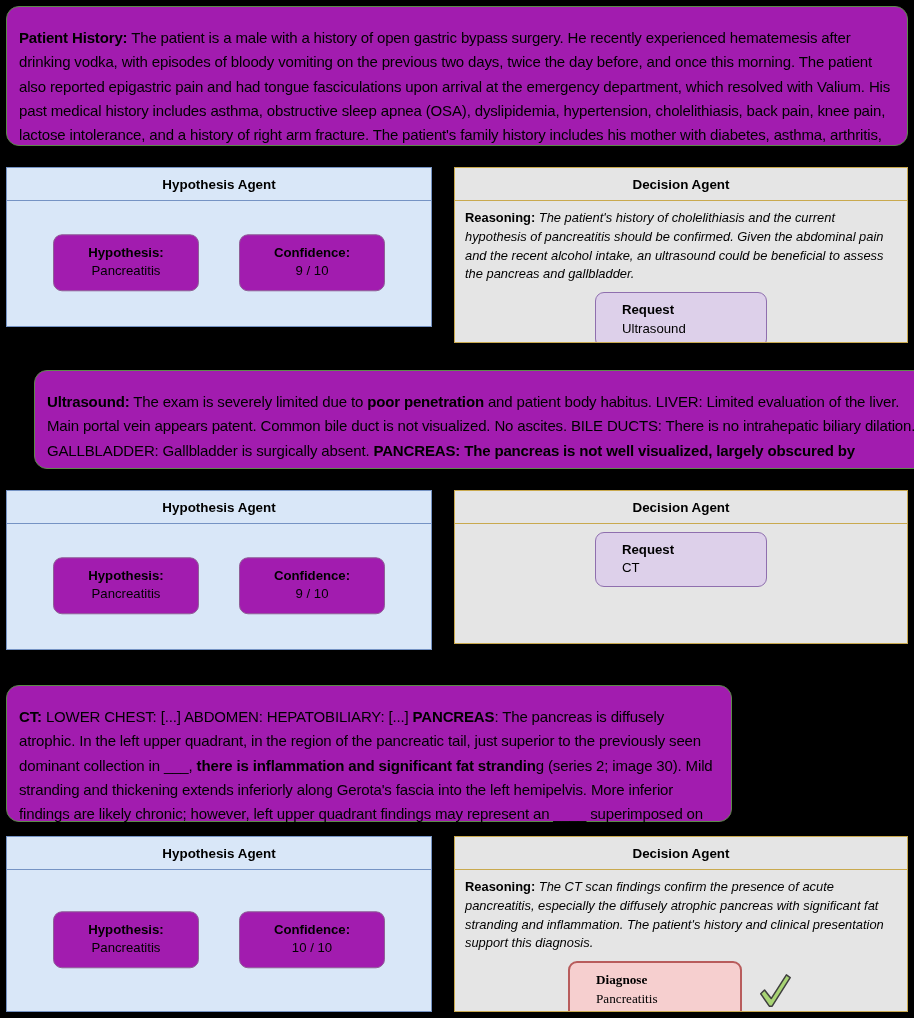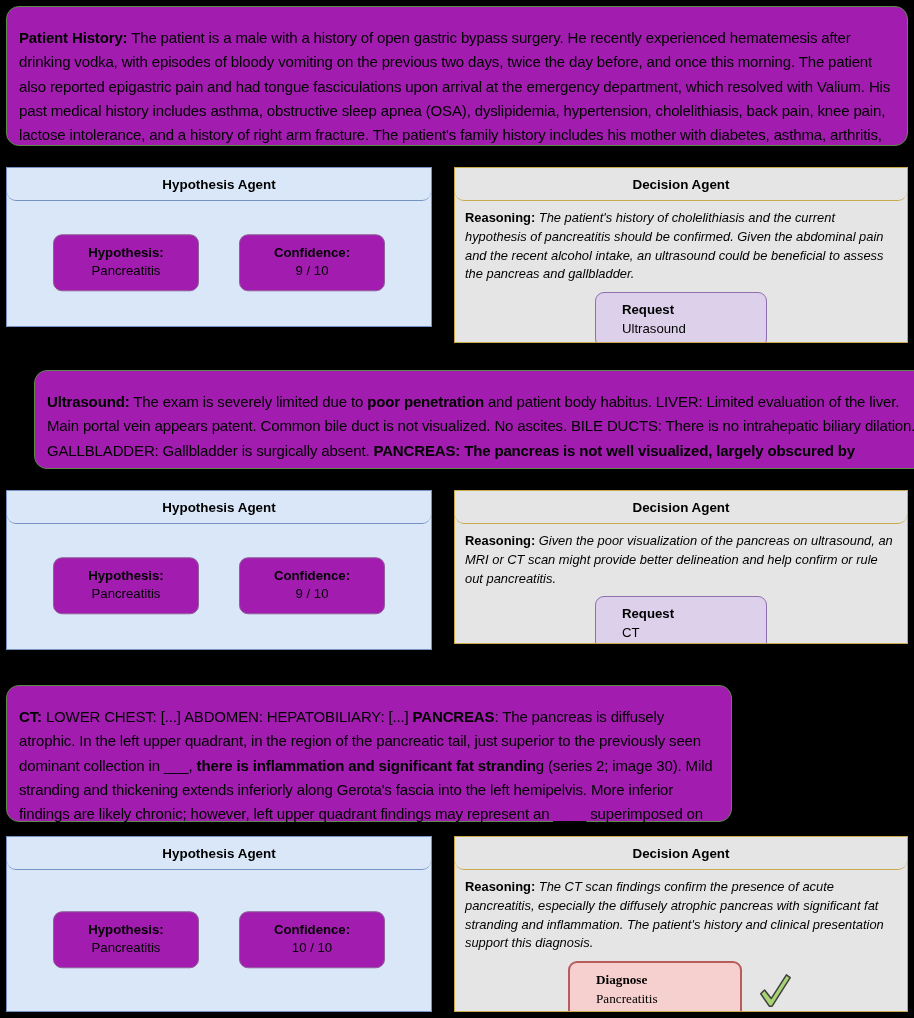--- a/index.html
+++ b/index.html
@@ -44,21 +44,20 @@
     background: #e5e5e5;
     border: 1.5px solid #c9a94e;
   }
   .panel-head {
     text-align: center;
     font-weight: bold;
     font-size: 13.4px;
     color: #000;
     padding: 9px 4px 8px 4px;
     box-sizing: border-box;
-    border-radius: 9px;
   }
   .panel-hypothesis .panel-head { border-bottom: 1.5px solid #7593c4; }
   .panel-decision  .panel-head { border-bottom: 1.5px solid #c9a94e; }
 
   .panel-body {
     position: relative;
     box-sizing: border-box;
     height: calc(100% - 35px);
   }
 
@@ -186,24 +185,20 @@
         <span class="chip-title">Confidence:</span>
         <span class="chip-val">9 / 10</span>
       </div>
     </div>
   </div>
 </div>
 
 <div class="panel panel-decision" style="left:454px; top:490px; width:454px; height:154px;">
   <div class="panel-head">Decision Agent</div>
   <div class="panel-body">
-    <div class="reasoning">
-      <span class="rlabel">Reasoning:</span>
-      <span class="rtext">Given the poor visualization of the pancreas on ultrasound, an MRI or CT scan might provide better delineation and help confirm or rule out pancreatitis.</span>
-    </div>
     <div class="action-row">
       <div class="action-box action-request">
         <span class="act-title">Request</span>
         <span class="act-val">CT</span>
       </div>
     </div>
   </div>
 </div>
 
 <div class="report" style="left:6px; top:685px; width:726px; height:137px;">

